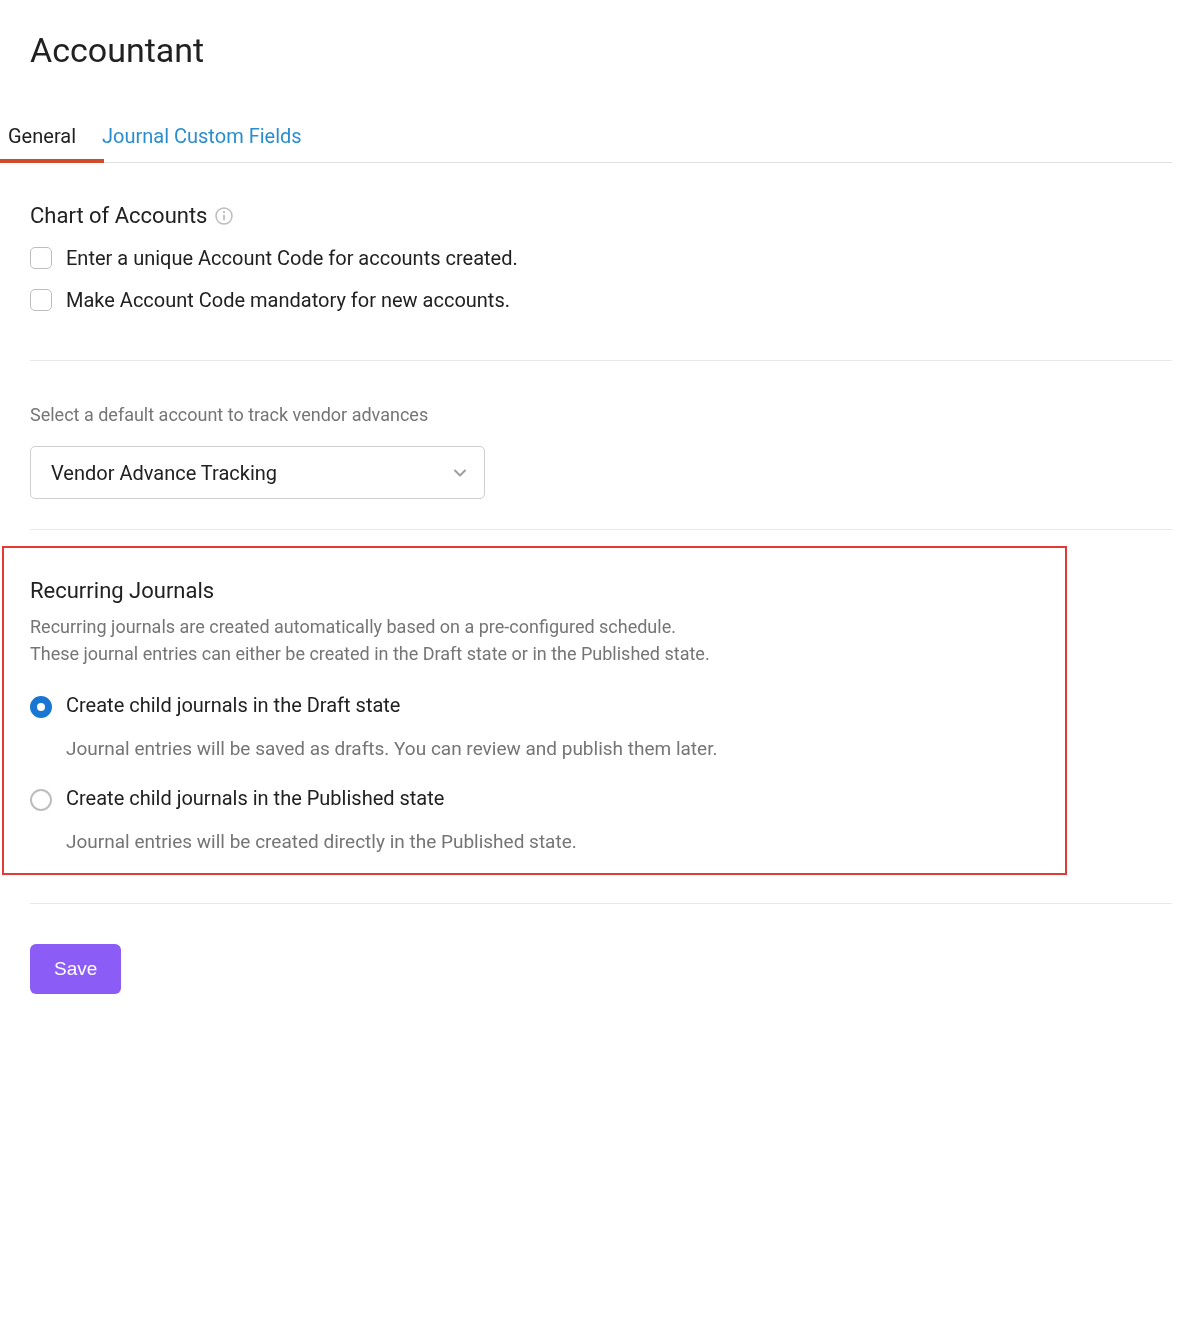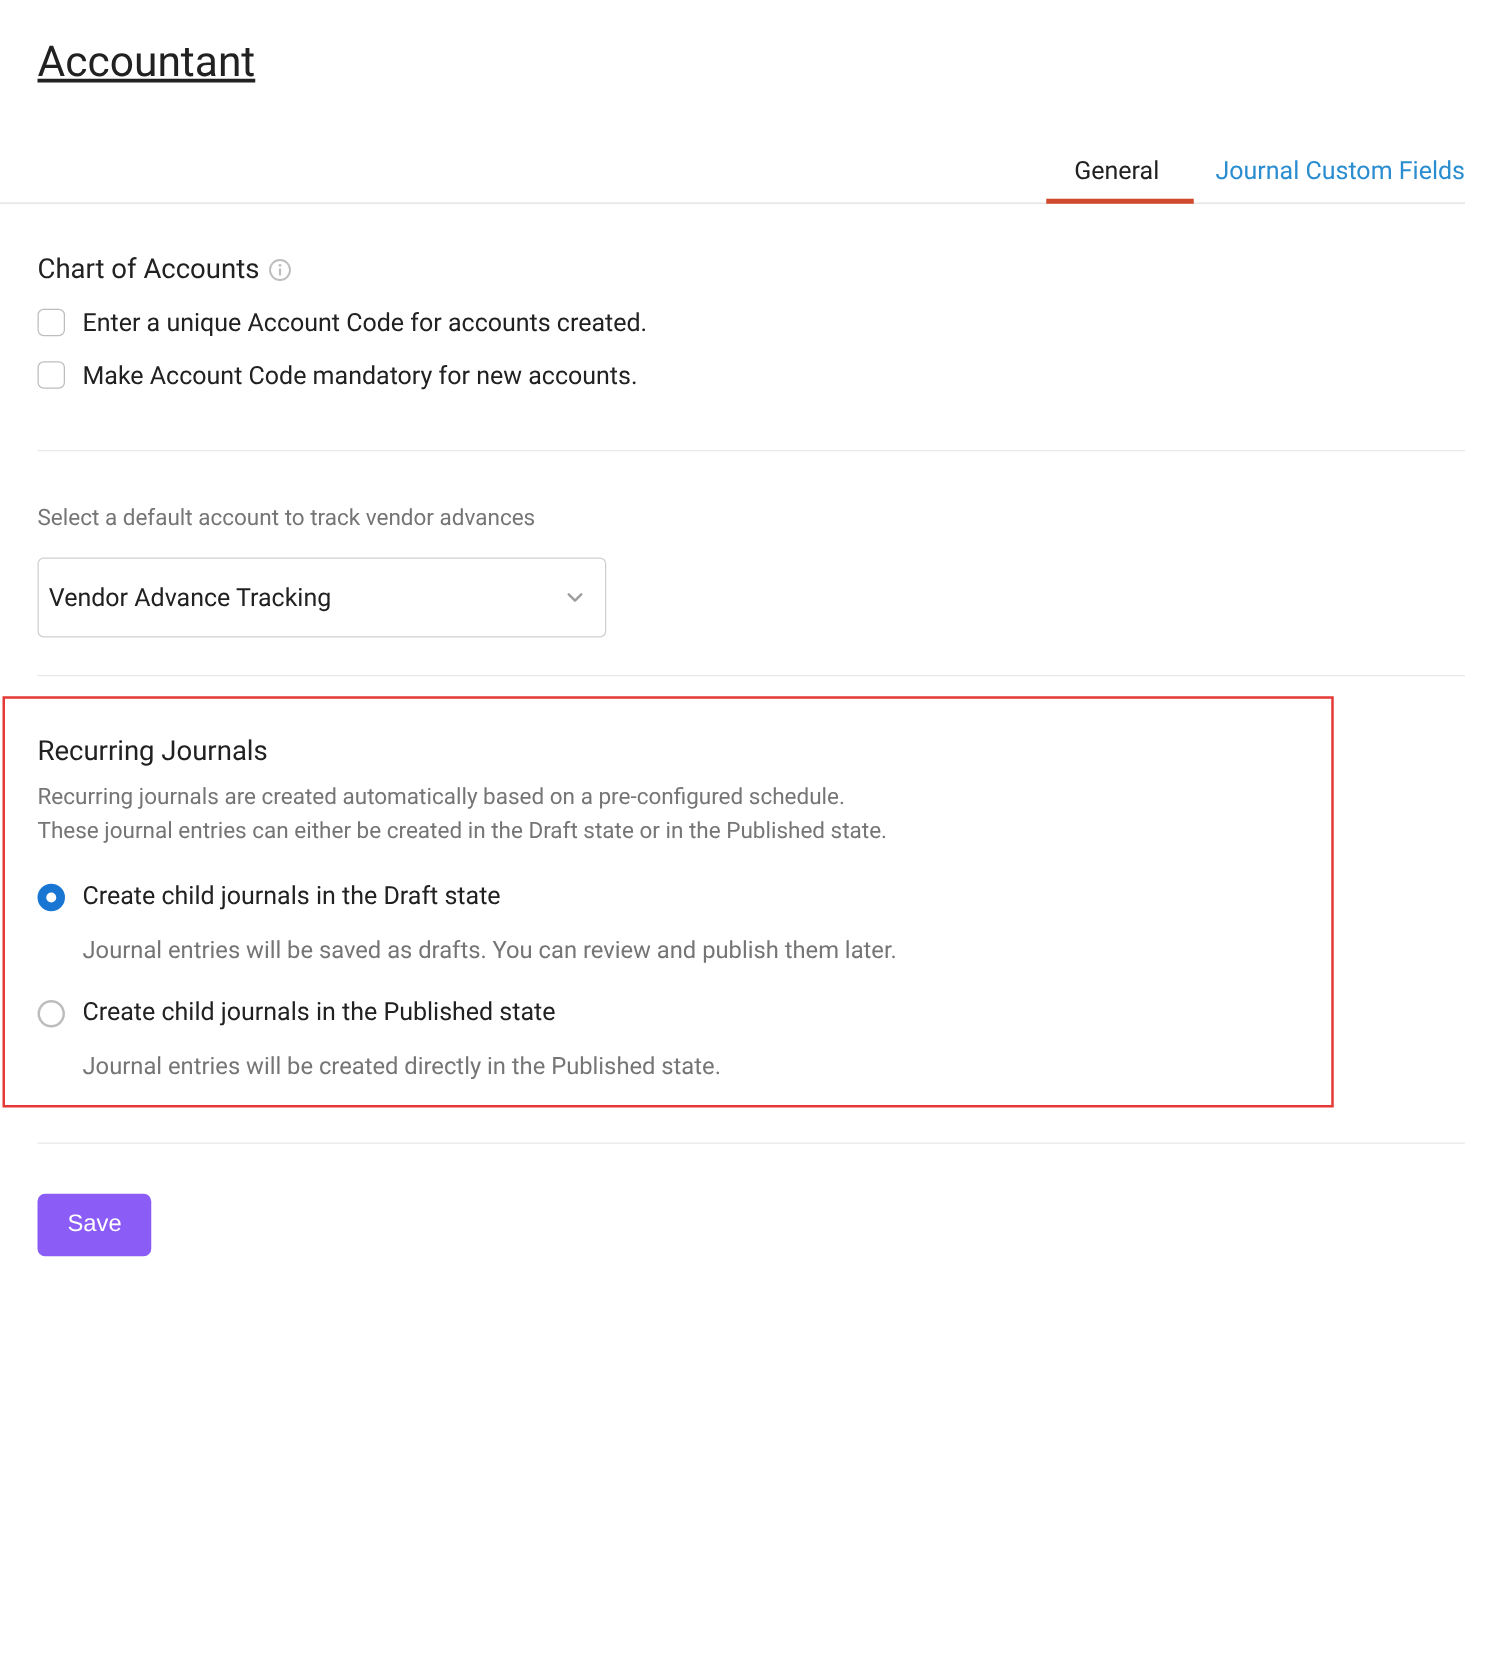--- a/index.html
+++ b/index.html
@@ -8,29 +8,27 @@
       background: #fff;
       color: #212121;
       width: 1202px;
       padding: 30px 30px 40px 30px;
     }
     .page-title {
       font-size: 34px;
       font-weight: 400;
       color: #212121;
       margin-bottom: 50px;
-      text-decoration: underline;
     }
     .tabs {
       display: flex;
       border-bottom: 1px solid #e0e0e0;
       margin-left: -30px;
-      padding-left: 22px;
-      gap: 45px;
-      justify-content: flex-end;
+      padding-left: 8px;
+      gap: 26px;
     }
     .tab {
       padding: 4px 0 14px 0;
       font-size: 20px;
       cursor: pointer;
       position: relative;
     }
     .tab.active {
       color: #212121;
       font-weight: 400;
@@ -87,24 +85,24 @@
       border: 1.5px solid #bdbdbd;
       border-radius: 5px;
       background: #fff;
       cursor: pointer;
     }
     .select-wrap {
       position: relative;
       width: 455px;
       border: 1px solid #cfcfcf;
       border-radius: 5px;
-      height: 64px;
+      height: 53px;
       display: flex;
       align-items: center;
-      padding: 0 8px;
+      padding: 0 20px;
       cursor: pointer;
     }
     .select-value {
       font-size: 20px;
       color: #212121;
     }
     .select-chevron {
       position: absolute;
       right: 16px;
       top: 50%;

